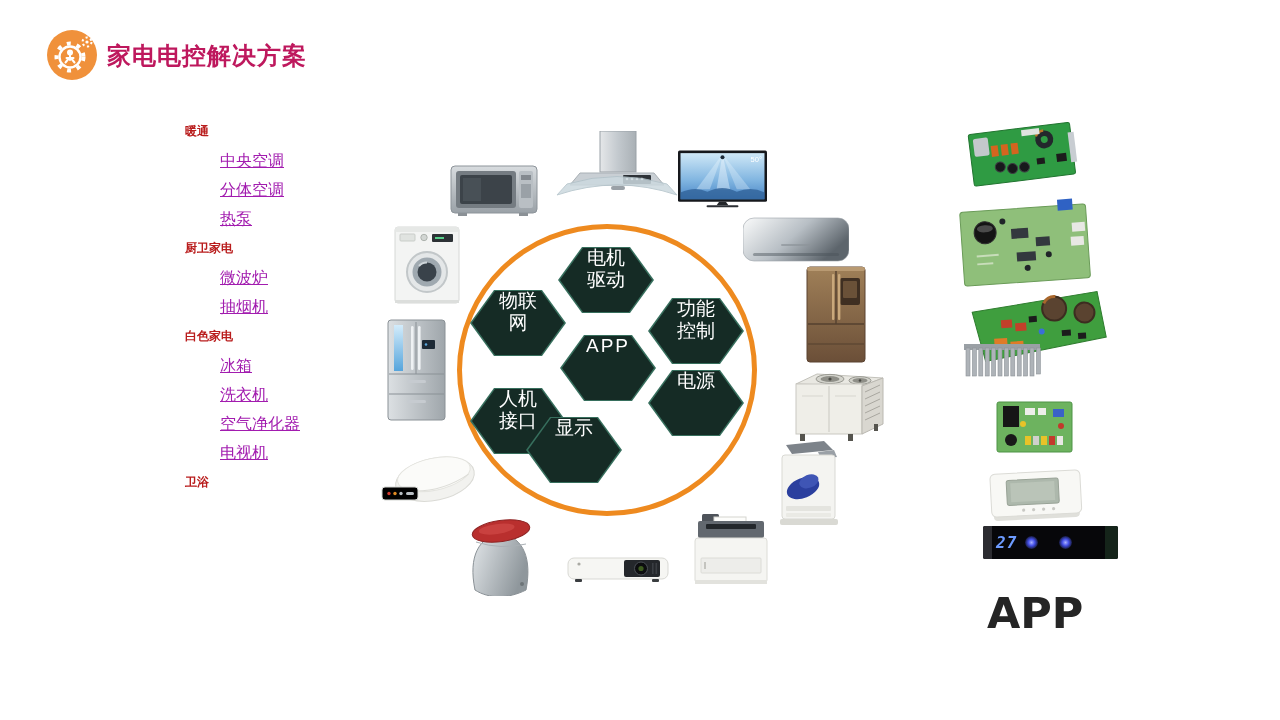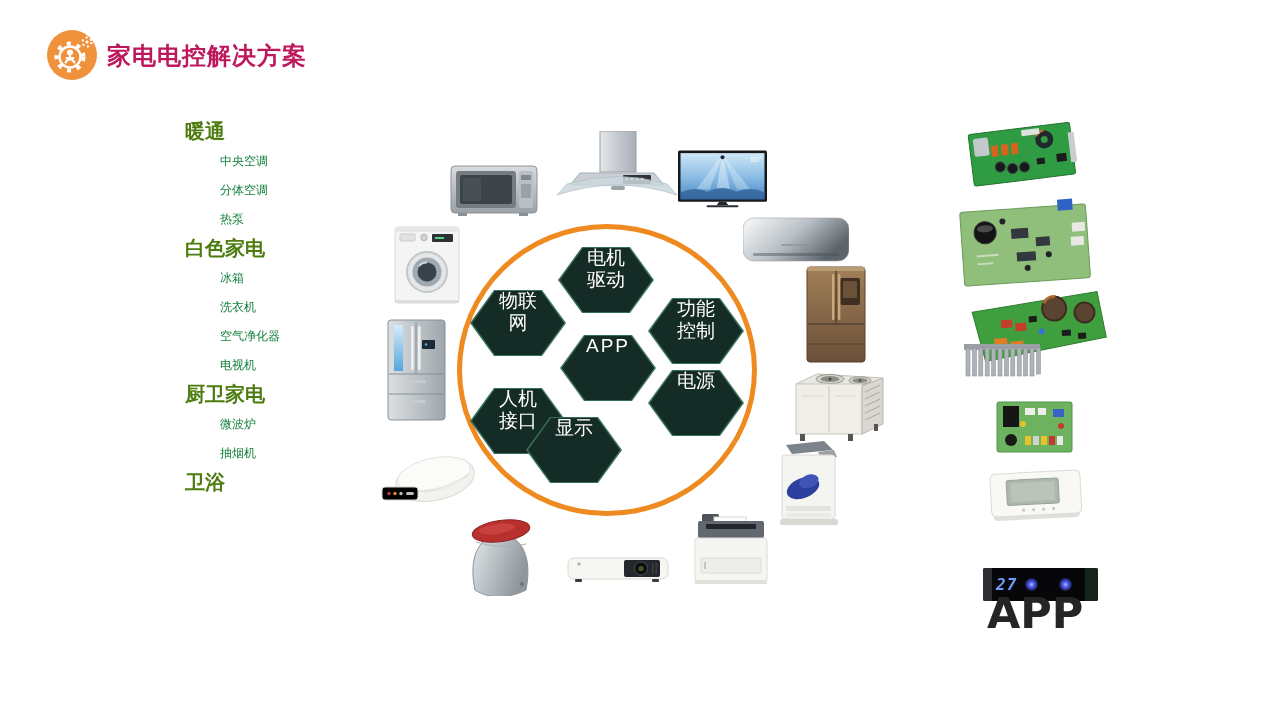--- a/index.html
+++ b/index.html
@@ -4,37 +4,37 @@
 <style>
   html,body{margin:0;padding:0;background:#fff;}
   .slide{position:relative;width:1280px;height:720px;background:#fff;overflow:hidden;
          font-family:"Liberation Sans","DejaVu Sans",sans-serif;}
   
   .logo{position:absolute;left:46px;top:29px;width:52px;height:52px;}
   .title{position:absolute;left:107px;top:40px;font-size:24px;font-weight:700;color:#be185d;letter-spacing:1px;}
   
   .sidebar{position:absolute;left:185px;top:122px;width:170px;}
   .sg{margin-bottom:10px;}
-  .sg-h{font-size:20px;font-weight:700;color:#4d7c0f;line-height:18px;margin-bottom:12px;}
-  .sg-i{font-size:12px;color:#15803d;line-height:18px;padding-left:35px;margin-bottom:11px;}
+  .sg-h{font-size:12px;font-weight:700;color:#b91c1c;line-height:18px;margin-bottom:12px;}
+  .sg-i{font-size:16px;color:#a21caf;line-height:18px;padding-left:35px;margin-bottom:11px;text-decoration:underline;}
   
   .ring{position:absolute;left:457px;top:224px;width:300px;height:292px;border:5px solid #EE8A1F;
         border-radius:50%;box-sizing:border-box;background:#fff;}
   .hex{position:absolute;width:96px;height:66px;background:#376f5d;
        clip-path:polygon(25% 0,75% 0,100% 50%,75% 100%,25% 100%,0 50%);
        display:flex;justify-content:center;}
   .hex::before{content:"";position:absolute;inset:1px 2px;background:#152b25;
        clip-path:polygon(25% 0,75% 0,100% 50%,75% 100%,25% 100%,0 50%);}
   .hex .txt{position:relative;color:#fff;font-size:19px;line-height:1.18;text-align:center;z-index:1;}
   .hex .txt span{display:block;}
   
   .fig{position:absolute;}
   .fig svg{display:block;width:100%;height:100%;}
   
-  .disp-strip{position:absolute;left:983px;top:568px;width:115px;height:33px;background:#07070a;
+  .disp-strip{position:absolute;left:983px;top:526px;width:135px;height:33px;background:#07070a;
               border-radius:2px;overflow:hidden;}
   .disp-strip .edge{position:absolute;left:0;top:0;width:9px;height:100%;background:#2c2c31;}
   .disp-strip .edge.r{left:auto;right:0;width:13px;background:#15241a;}
   .disp-readout{position:absolute;left:13px;top:7px;color:#6d9bff;font-family:"DejaVu Sans Mono",monospace;
               font-weight:700;font-size:16px;font-style:italic;letter-spacing:1px;}
   .glow-dot{position:absolute;top:10px;width:13px;height:13px;border-radius:50%;
             background:radial-gradient(circle,#aab2ff 0%,#4450e8 35%,#12142a 75%,#07070a 100%);}
   .app-word{position:absolute;left:987px;top:588px;width:125px;font-size:43px;font-weight:800;
             color:#252525;letter-spacing:0px;font-family:"DejaVu Sans",sans-serif;}
 </style>
@@ -57,30 +57,30 @@
   <div class="title">家电电控解决方案</div>
 
   <div class="sidebar">
     <div class="sg">
       <div class="sg-h">暖通</div>
       <div class="sg-i">中央空调</div>
       <div class="sg-i">分体空调</div>
       <div class="sg-i">热泵</div>
     </div>
     <div class="sg">
+      <div class="sg-h">厨卫家电</div>
+      <div class="sg-i">微波炉</div>
+      <div class="sg-i">抽烟机</div>
+    </div>
+    <div class="sg">
       <div class="sg-h">白色家电</div>
       <div class="sg-i">冰箱</div>
       <div class="sg-i">洗衣机</div>
       <div class="sg-i">空气净化器</div>
       <div class="sg-i">电视机</div>
-    </div>
-    <div class="sg">
-      <div class="sg-h">厨卫家电</div>
-      <div class="sg-i">微波炉</div>
-      <div class="sg-i">抽烟机</div>
     </div>
     <div class="sg">
       <div class="sg-h">卫浴</div>
     </div>
   </div>
 
   <div>
     <div class="ring"></div>
 
     <div class="hex" style="left:558px;top:247px">

